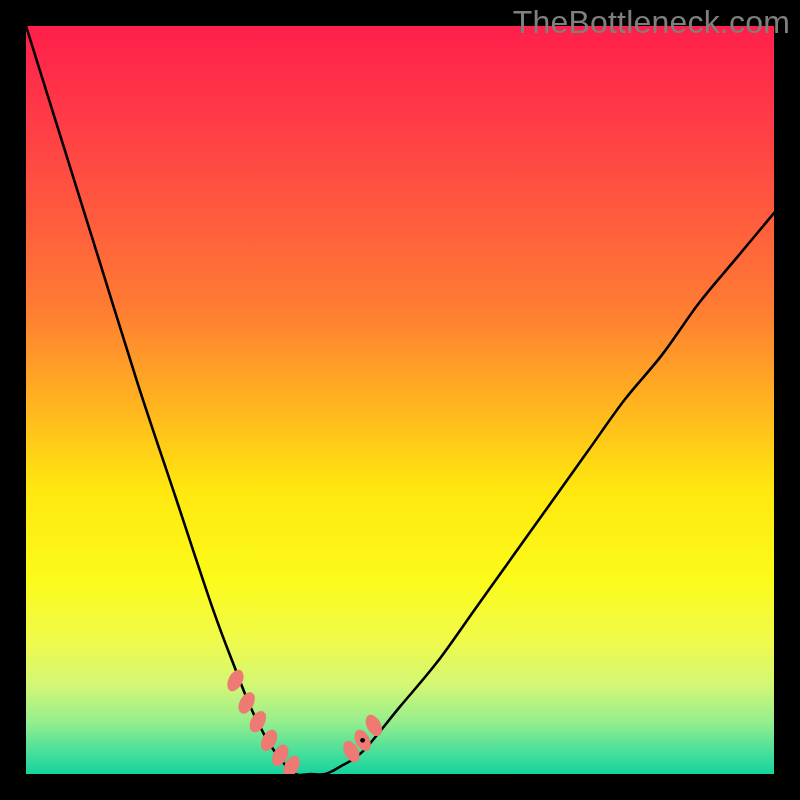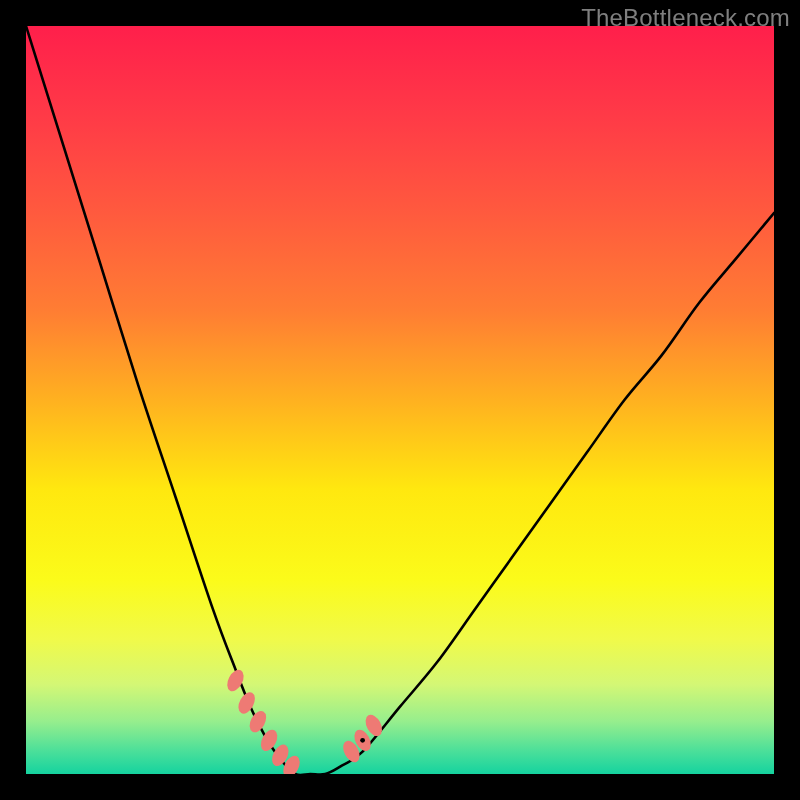--- a/index.html
+++ b/index.html
@@ -22,21 +22,21 @@
     left: 26px;
     top: 26px;
     width: 748px;
     height: 748px;
   }
   .watermark {
     position: absolute;
     top: 4px;
     right: 10px;
     color: #7f7f7f;
-    font-size: 24px;
+    font-size: 32px;
     font-weight: 400;
     letter-spacing: 0.2px;
     z-index: 50;
   }
   svg {
     display: block;
   }
 </style>
 </head>
 <body>

